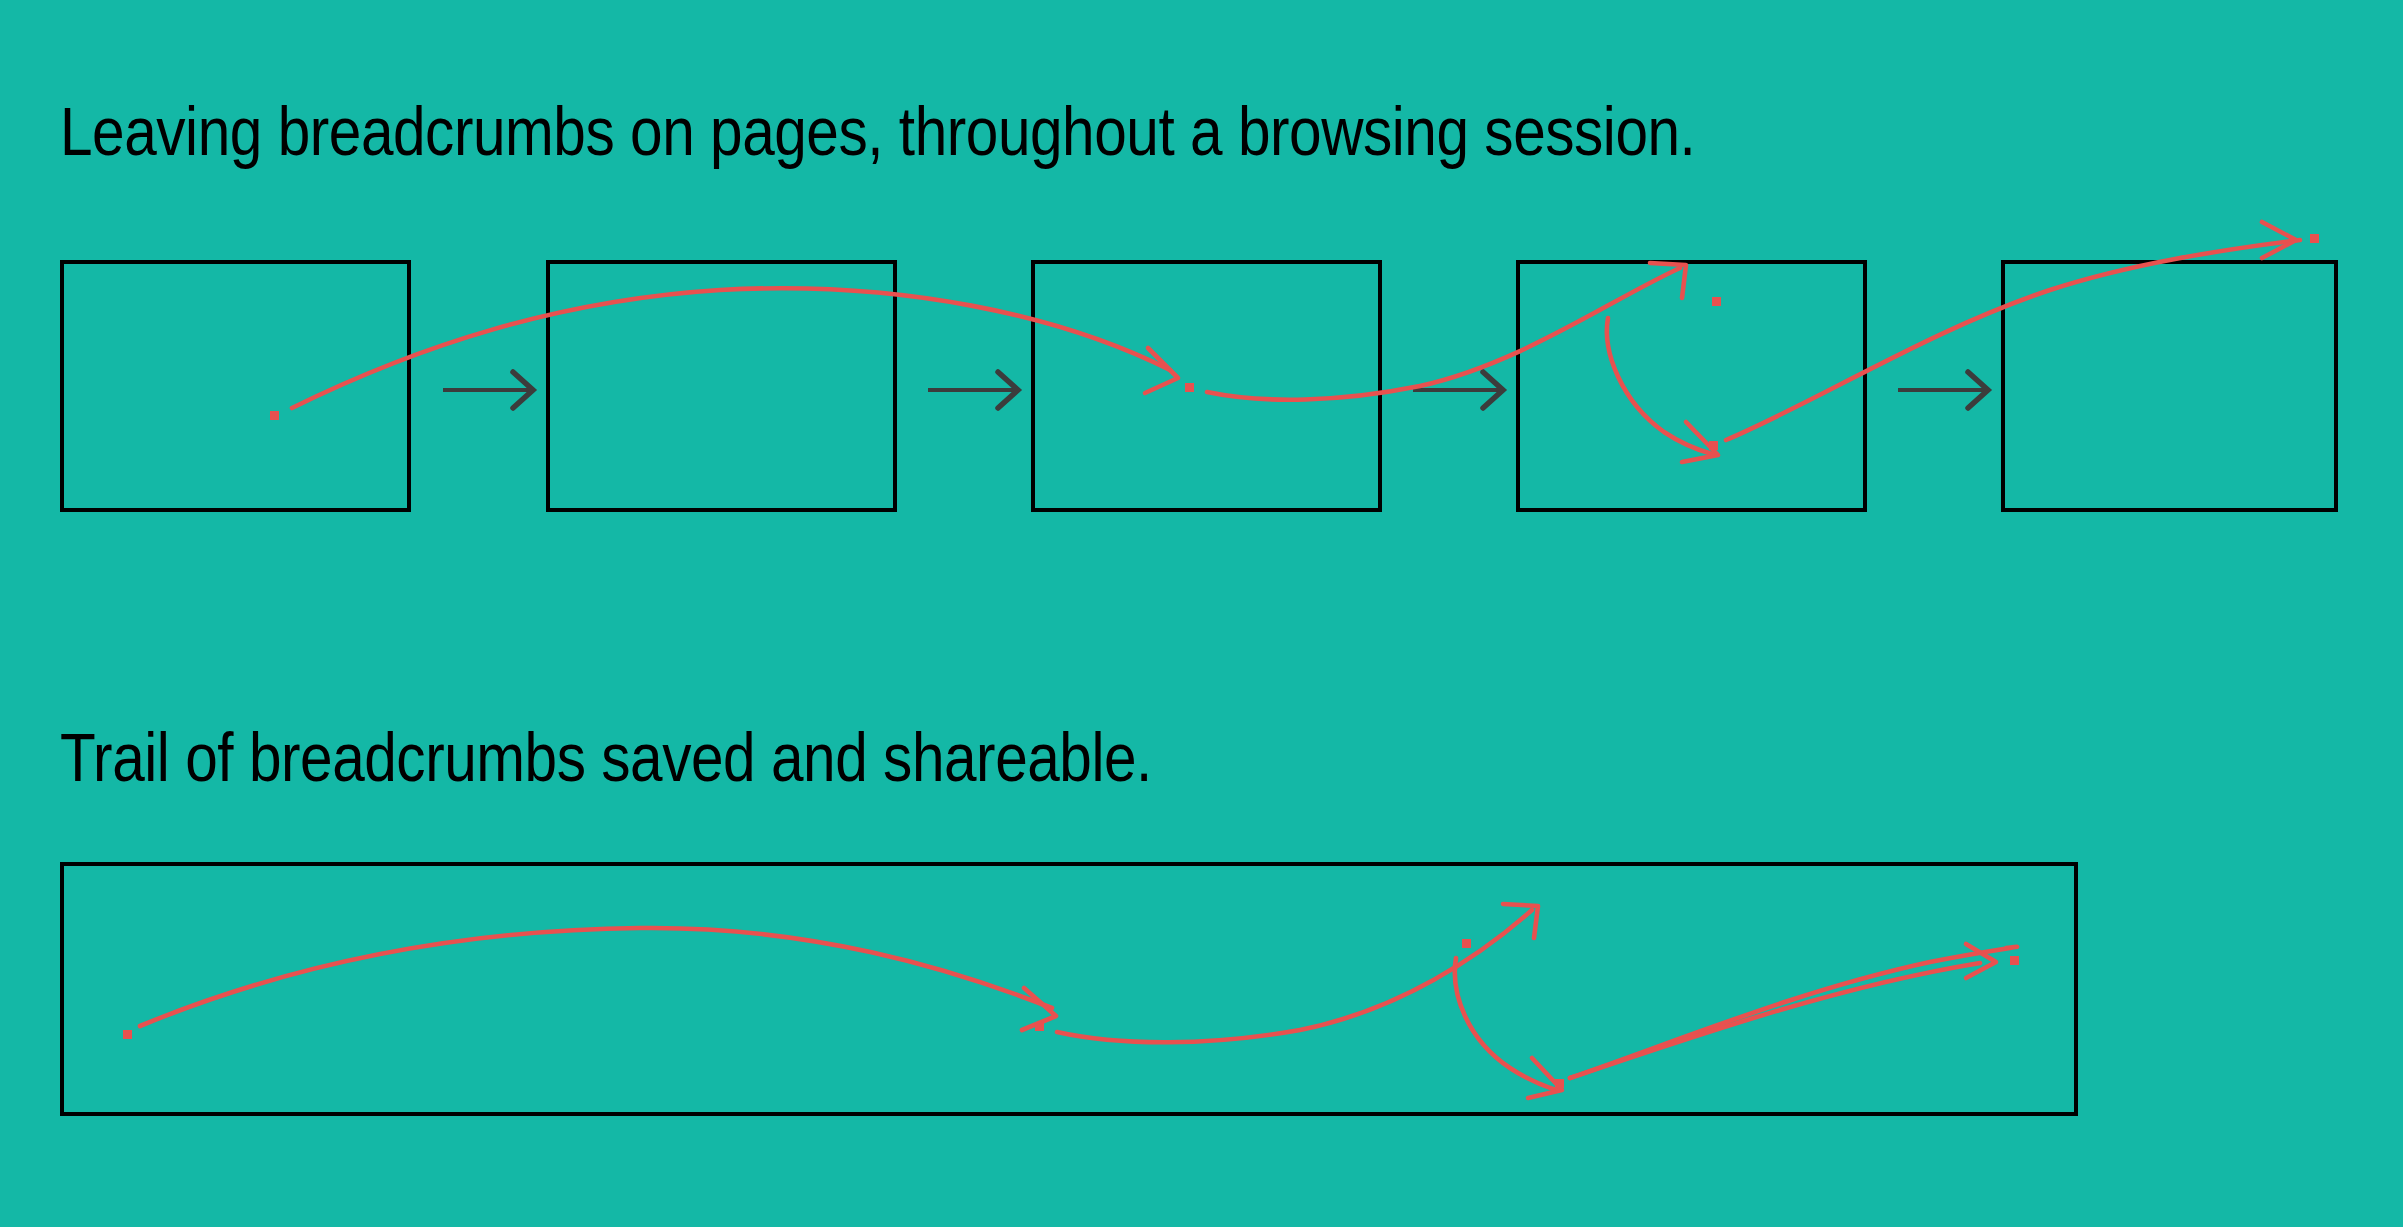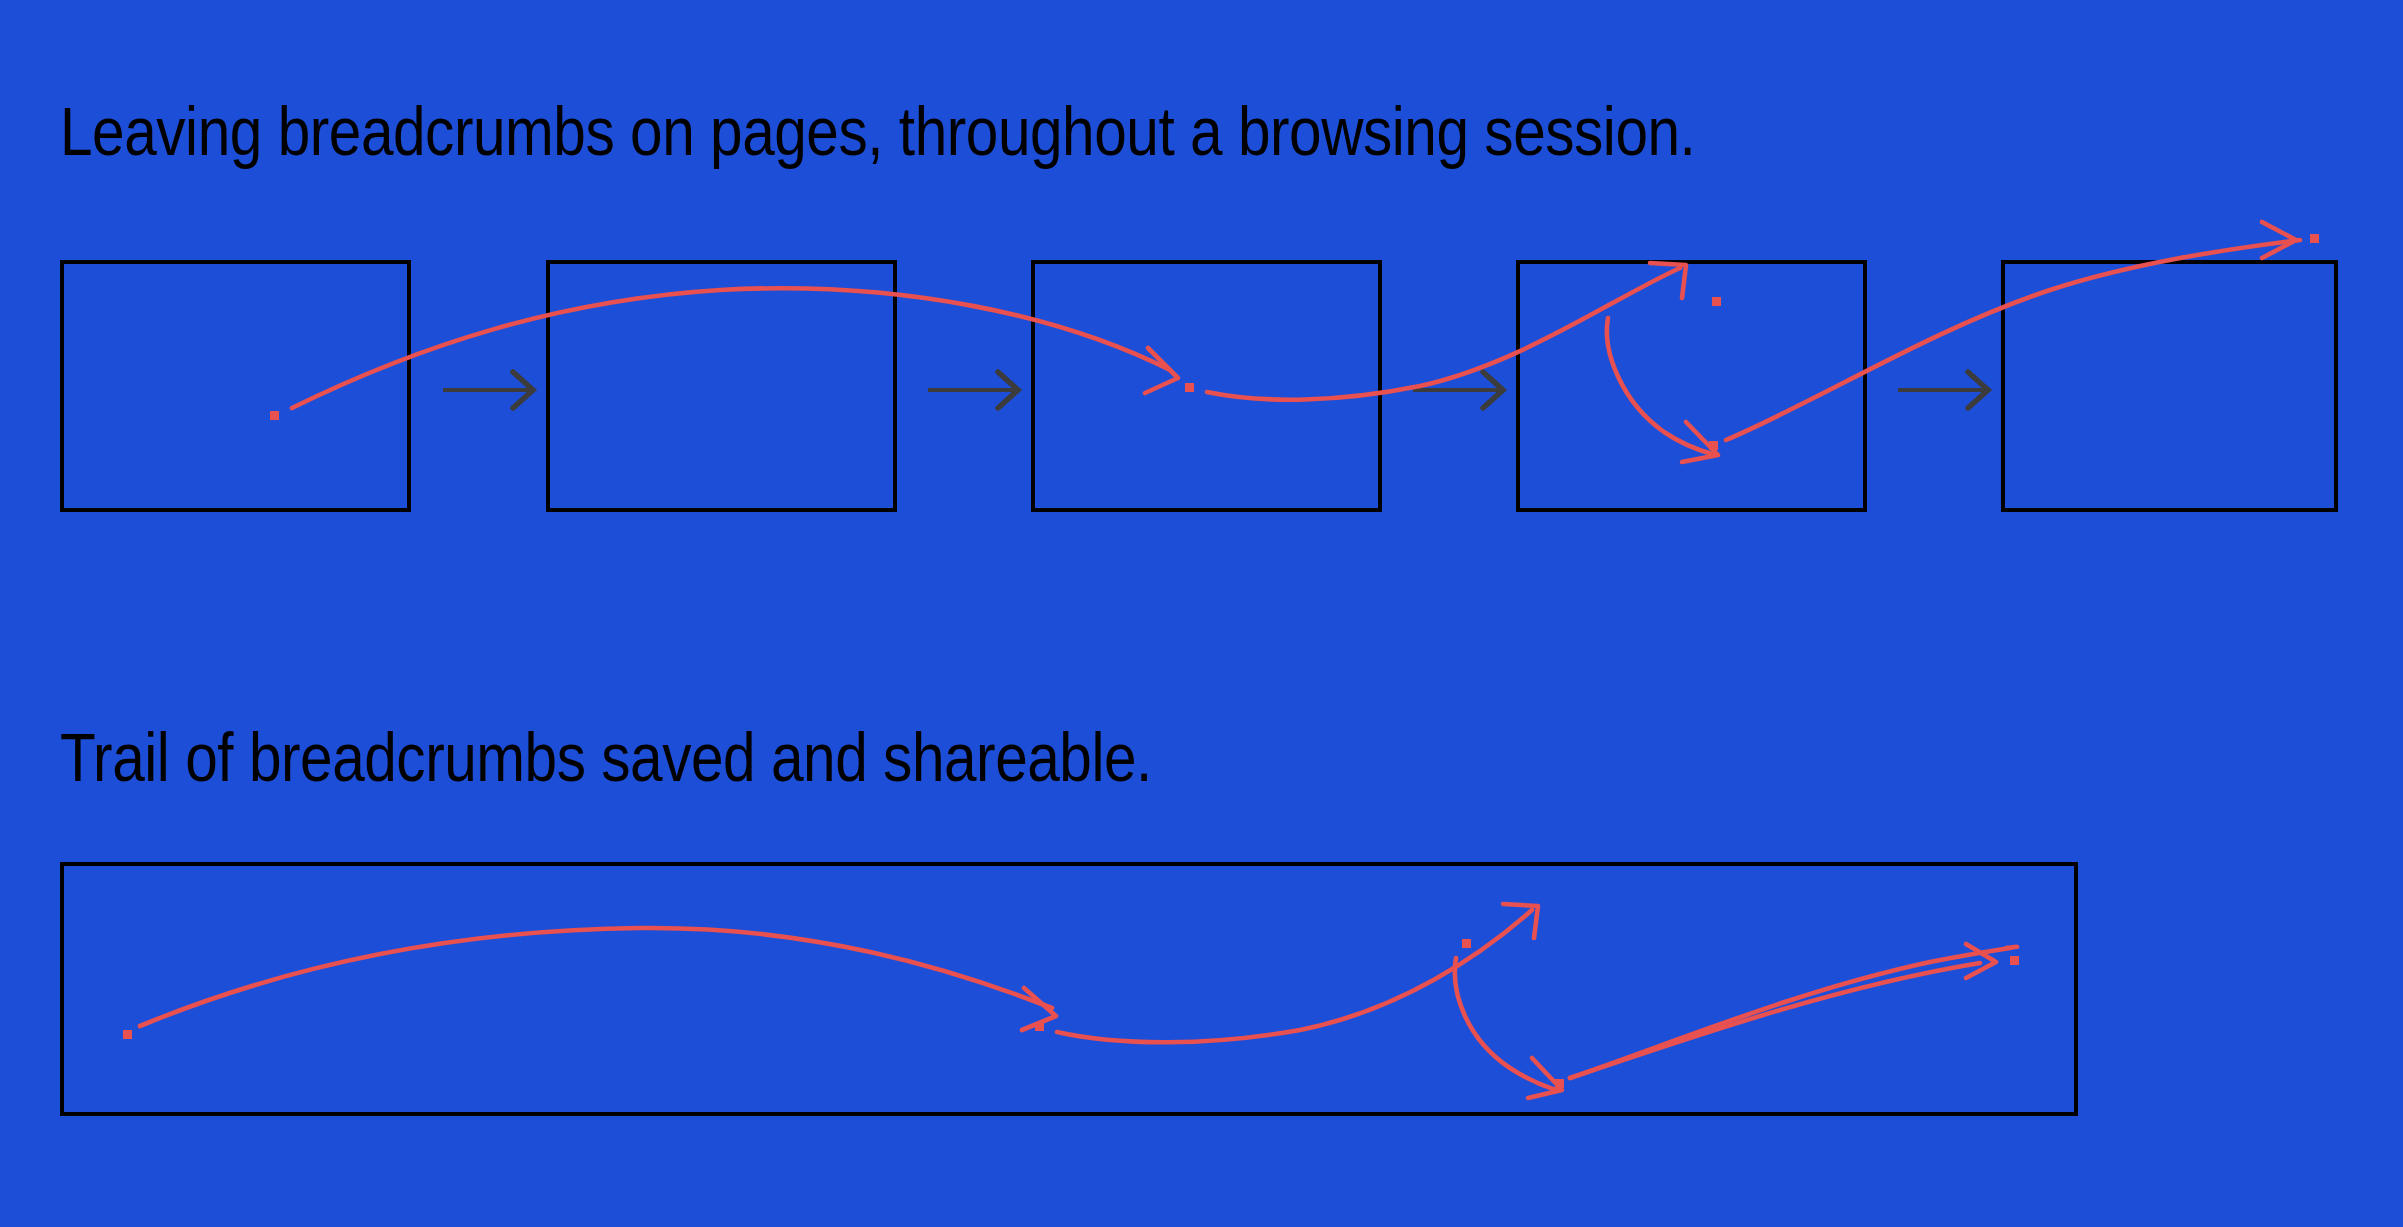--- a/index.html
+++ b/index.html
@@ -9,21 +9,21 @@
     background: #ffffff;
   }
   body {
     font-family: "Liberation Sans", sans-serif;
     color: #000000;
   }
   #slide {
     position: relative;
     width: 2403px;
     height: 1227px;
-    background: #1d4ed8;
+    background: #14b8a6;
     overflow: hidden;
   }
 
   
   .heading {
     position: absolute;
     left: 60px;
     font-family: "Liberation Sans", sans-serif;
     font-weight: 400;
     font-size: 68px;

